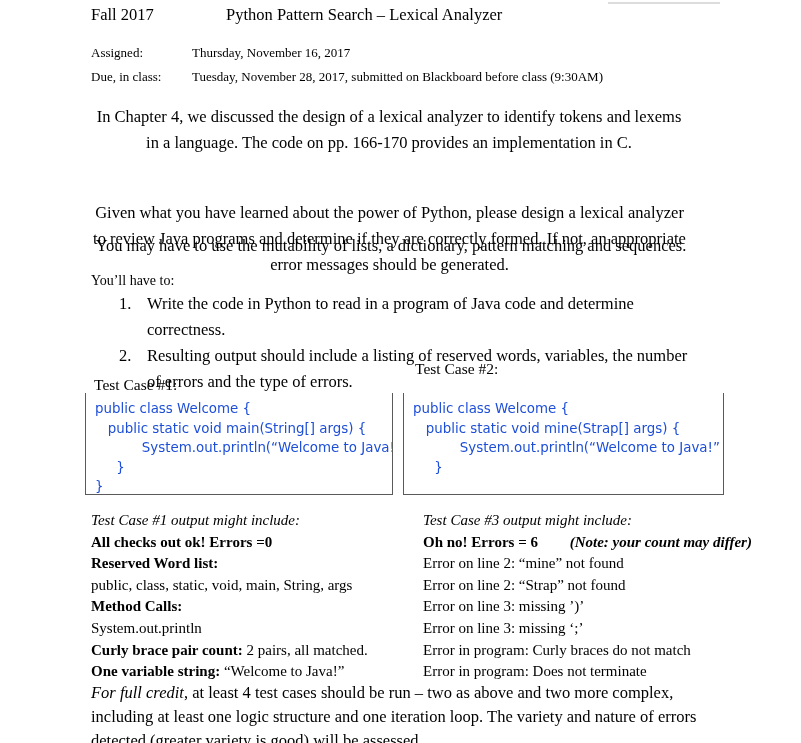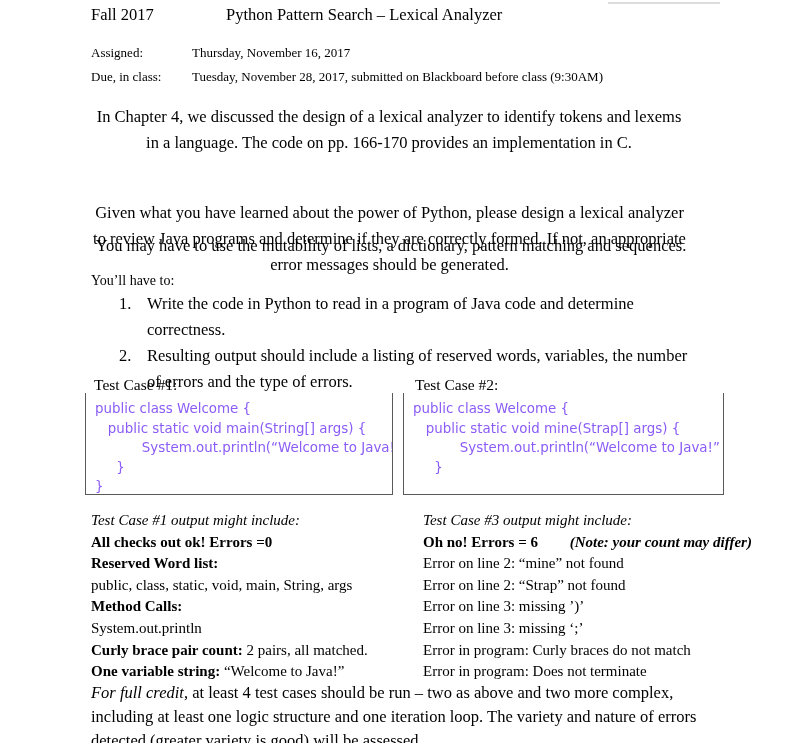--- a/index.html
+++ b/index.html
@@ -103,40 +103,40 @@
   }
 
   
   .tc-label {
     position: absolute;
     font-size: 15.5px;
     line-height: 18px;
     white-space: nowrap;
   }
   .tc-label.l1 { left: 94px; top: 376px; }
-  .tc-label.l2 { left: 415px; top: 376px; }
+  .tc-label.l2 { left: 415px; top: 360px; }
 
   .tc-rule {
     position: absolute;
     height: 1px;
     background: #6f6f6f;
   }
   .tc-rule.r1 { left: 85px; top: 393px; width: 308px; }
   .tc-rule.r2 { left: 403px; top: 393px; width: 321px; }
 
   .tc-box {
     position: absolute;
     border: 1.3px solid #5a5a5a;
     border-top: none;
     background: #ffffff;
     box-sizing: border-box;
     font-family: "DejaVu Sans", "Liberation Sans", sans-serif;
     font-size: 13.4px;
     line-height: 19.6px;
-    color: #8b5cf6;
+    color: #1d4ed8;
     padding: 6px 0 0 0;
     overflow: hidden;
   }
   .tc-box.b1 { left: 85px; top: 393px; width: 308px; height: 102px; }
   .tc-box.b2 { left: 403px; top: 393px; width: 321px; height: 102px; }
   .code-line { white-space: pre; padding-left: 9px; }
 
   
   .outcol {
     position: absolute;

